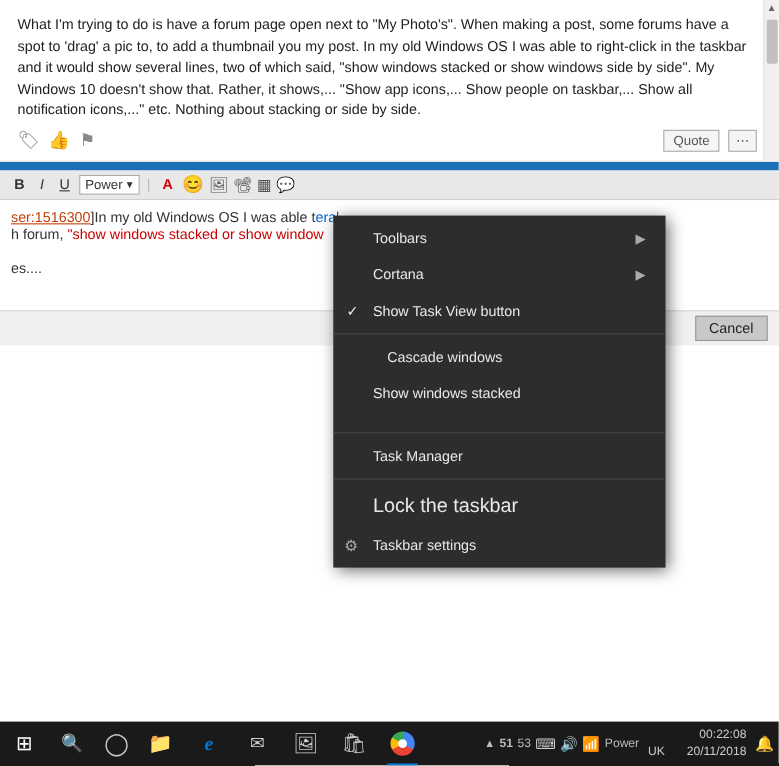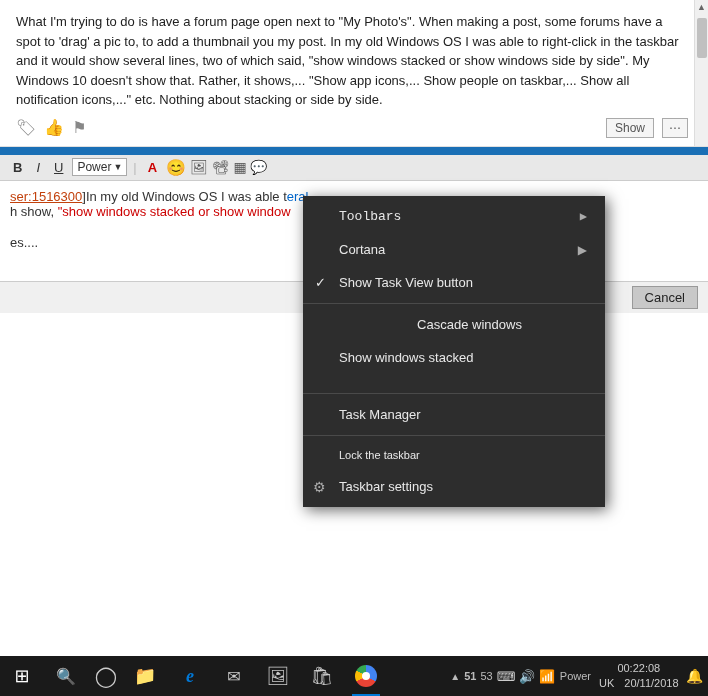--- a/index.html
+++ b/index.html
@@ -16,21 +16,21 @@
 </head>
 <body>
 
 <div style="background:#fff; padding:12px 16px 8px 16px; border-bottom:1px solid #e0e0e0; position:relative; padding-right:20px;">
   <p style="font-size:13px; color:#222; line-height:1.5;">What I'm trying to do is have a forum page open next to "My Photo's". When making a post, some forums have a spot to 'drag' a pic to, to add a thumbnail you my post. In my old Windows OS I was able to right-click in the taskbar and it would show several lines, two of which said, "show windows stacked or show windows side by side". My Windows 10 doesn't show that. Rather, it shows,... "Show app icons,... Show people on taskbar,... Show all notification icons,..." etc. Nothing about stacking or side by side.</p>
   <div style="display:flex; align-items:center; margin-top:8px; gap:8px;">
     <span style="font-size:16px; color:#888; cursor:pointer;">🏷</span>
     <span style="font-size:16px; color:#888; cursor:pointer;">👍</span>
     <span style="font-size:16px; color:#888; cursor:pointer;">⚑</span>
     <span style="flex:1;"></span>
-    <button style="font-size:12px; color:#555; border:1px solid #aaa; padding:2px 8px; cursor:pointer; background:#f5f5f5; display:flex; align-items:center; gap:4px;">Show</button>
+    <button style="font-size:12px; color:#555; border:1px solid #aaa; padding:2px 8px; cursor:pointer; background:#f5f5f5; display:flex; align-items:center; gap:4px;">Quote</button>
     <button style="font-size:12px; color:#555; border:1px solid #aaa; padding:2px 6px; cursor:pointer; background:#f5f5f5;">⋯</button>
   </div>
 
   <div style="position:absolute; right:0; top:0; bottom:0; width:14px; background:#f0f0f0; border-left:1px solid #ddd; display:flex; flex-direction:column; align-items:center;">
     <div style="font-size:9px; color:#666; cursor:pointer; margin-top:2px;">▲</div>
     <div style="background:#c0c0c0; width:10px; height:40px; border-radius:2px; margin-top:6px;"></div>
   </div>
 </div>
 
 <div style="height:8px; background:#1a6fb5;"></div>
@@ -51,70 +51,70 @@
   <span style="font-size:14px; cursor:pointer; color:#555;">📽</span>
   <span style="font-size:14px; cursor:pointer; color:#555;">▦</span>
   <span style="font-size:14px; cursor:pointer; color:#555;">💬</span>
 </div>
 
 <div style="background:#fff; min-height:100px; padding:8px 10px; font-size:13px; color:#333; position:relative; overflow:hidden;">
   <p>
     <span style="color:#c2410c; text-decoration:underline; cursor:pointer;">ser:1516300</span><span>]In my old Windows OS I was able t</span><span style="color:#0066cc;">eral</span>
   </p>
   <p>
-    <span>h show, </span><span style="color:#cc0000;">"show windows stacked or show window</span>
+    <span>h forum, </span><span style="color:#cc0000;">"show windows stacked or show window</span>
   </p>
   <p style="margin-top:16px;">es....</p>
 </div>
 
 <div style="background:#f0f0f0; padding:4px 10px; display:flex; align-items:center; justify-content:flex-end; border-top:1px solid #ccc;">
   <button style="background:#c8c8c8; border:1px solid #999; padding:3px 12px; font-size:13px; cursor:pointer; color:#222;">Cancel</button>
 </div>
 
 <div style="position:absolute; top:196px; left:303px; width:302px; background:#2d2d2d; color:#e8e8e8; box-shadow:3px 3px 14px rgba(0,0,0,0.6); z-index:100; padding:4px 0;">
 
-  <div style="padding:9px 18px 9px 36px; cursor:pointer; font-size:13px; position:relative; display:flex; align-items:flex-end; justify-content:space-between;font-family:Liberation Mono, monospace;">
+  <div style="padding:9px 18px 9px 36px; cursor:pointer; font-size:13px; position:relative; display:flex; align-items:flex-end; justify-content:space-between;">
     <span>Toolbars</span>
     <span style="color:#aaa; font-size:12px;">▶</span>
   </div>
 
   <div style="padding:9px 18px 9px 36px; cursor:pointer; font-size:13px; position:relative; display:flex; align-items:center; justify-content:space-between;">
     <span>Cortana</span>
     <span style="color:#aaa; font-size:12px;">▶</span>
   </div>
 
   <div style="padding:9px 18px 9px 36px; cursor:pointer; font-size:13px; position:relative; display:flex; align-items:center;">
     <span style="position:absolute; left:12px; color:#e8e8e8; font-size:13px;">✓</span>
     <span>Show Task View button</span>
   </div>
 
 
 
 
   <hr style="border:none; border-top:1px solid #4a4a4a; margin:4px 0;">
 
-  <div style="padding:9px 18px 9px 49px; cursor:pointer; font-size:13px;text-align:center;">
+  <div style="padding:9px 18px 9px 49px; cursor:pointer; font-size:13px;">
     <span>Cascade windows</span>
   </div>
 
   <div style="padding:9px 18px 24px 36px; cursor:pointer; font-size:13px;">
     <span>Show windows stacked</span>
   </div>
 
 
 
   <hr style="border:none; border-top:1px solid #4a4a4a; margin:4px 0;">
 
   <div style="padding:9px 18px 9px 36px; cursor:pointer; font-size:13px;">
     <span>Task Manager</span>
   </div>
 
   <hr style="border:none; border-top:1px solid #4a4a4a; margin:4px 0;">
 
-  <div style="padding:9px 18px 9px 36px; cursor:pointer; font-size:11px;">
+  <div style="padding:9px 18px 9px 36px; cursor:pointer; font-size:18px;">
     <span>Lock the taskbar</span>
   </div>
 
   <div style="padding:9px 18px 9px 36px; cursor:pointer; font-size:13px; position:relative; display:flex; align-items:center;">
     <span style="position:absolute; left:10px; font-size:14px; color:#aaa;">⚙</span>
     <span>Taskbar settings</span>
   </div>
 </div>
 
 <div style="position:absolute; bottom:0; left:0; width:100%; height:40px; background:#1a1a1a; display:flex; align-items:center; z-index:200;">
@@ -140,22 +140,22 @@
   </div>
 
   <div style="display:flex; align-items:center; padding:0 4px; gap:4px; color:#ccc; font-size:11px;">
     <span style="cursor:pointer; font-size:10px; color:#bbb;">▲</span>
     <span style="font-size:11px; color:#bbb;font-weight:bold;">51</span>
     <span style="font-size:11px; color:#bbb;">53</span>
     <span style="font-size:13px; cursor:pointer;">⌨</span>
     <span style="font-size:13px; cursor:pointer;">🔊</span>
     <span style="font-size:13px; cursor:pointer;">📶</span>
     <span style="font-size:11px; cursor:pointer; color:#bbb;">Power</span>
-    <div style="text-align:center; font-size:11px; color:#ccc; line-height:1.4; cursor:pointer; padding:0 4px;">
+    <div style="text-align:right; font-size:11px; color:#ccc; line-height:1.4; cursor:pointer; padding:0 4px;">
       <div>00:22:08</div>
-      <div style="display:flex; gap:10px;">
+      <div style="display:flex; gap:20px;">
         <span>UK</span>
         <span>20/11/2018</span>
       </div>
     </div>
     <span style="font-size:14px; cursor:pointer; color:#ccc;">🔔</span>
   </div>
 </div>
 
 </body></html>

